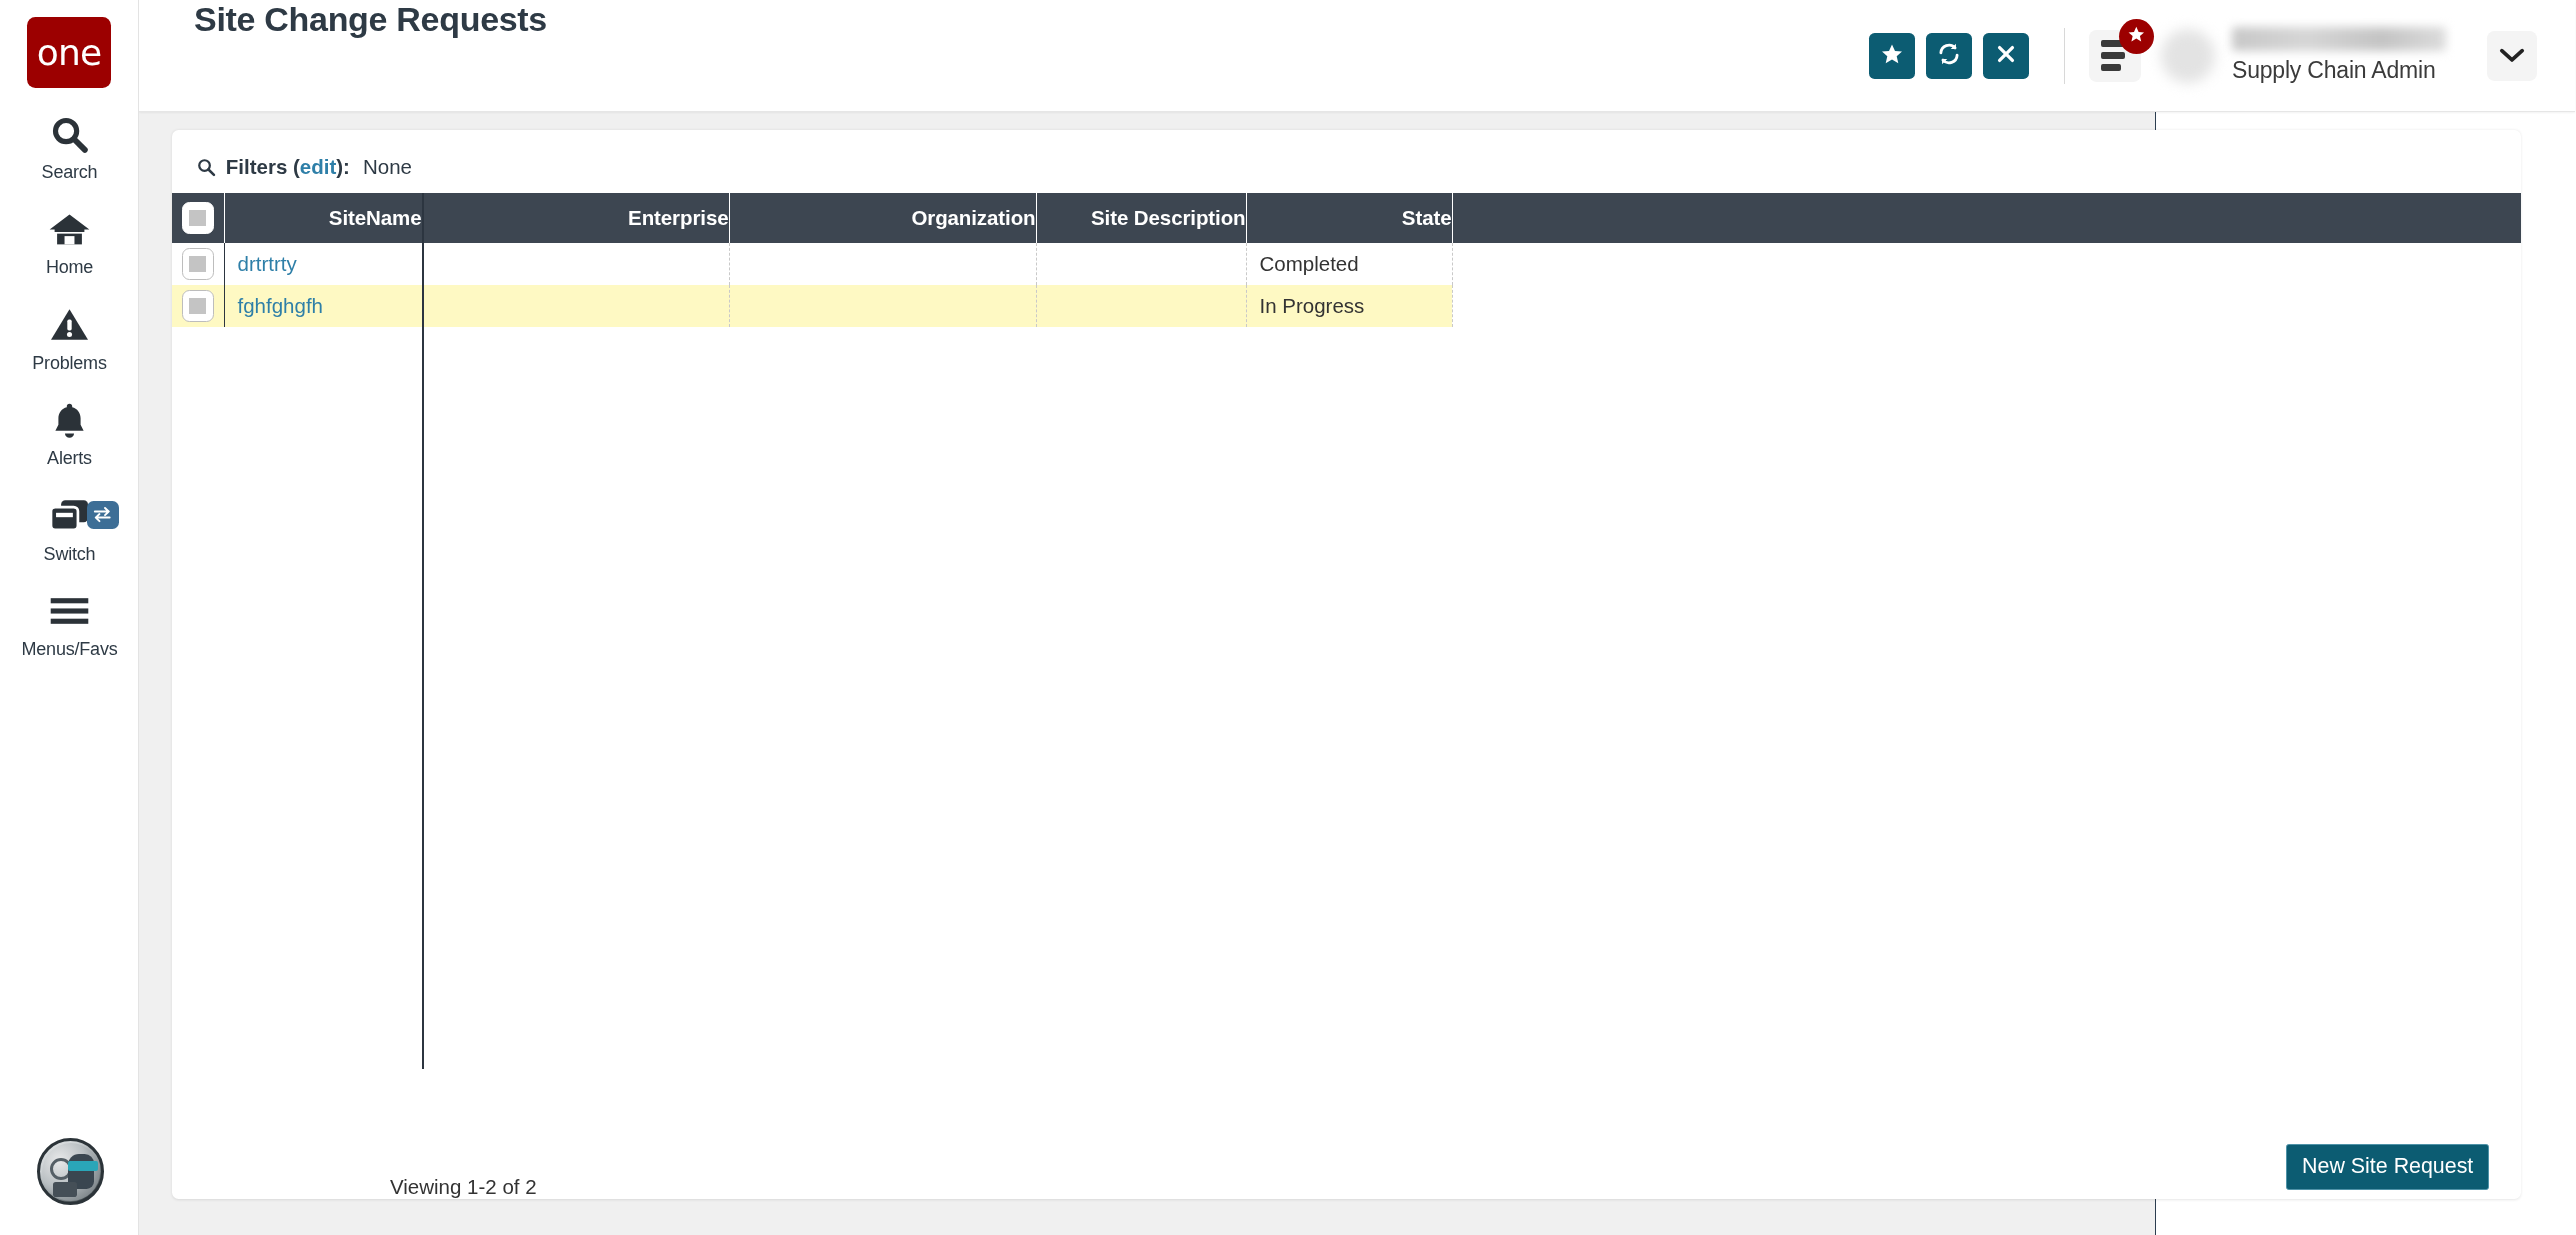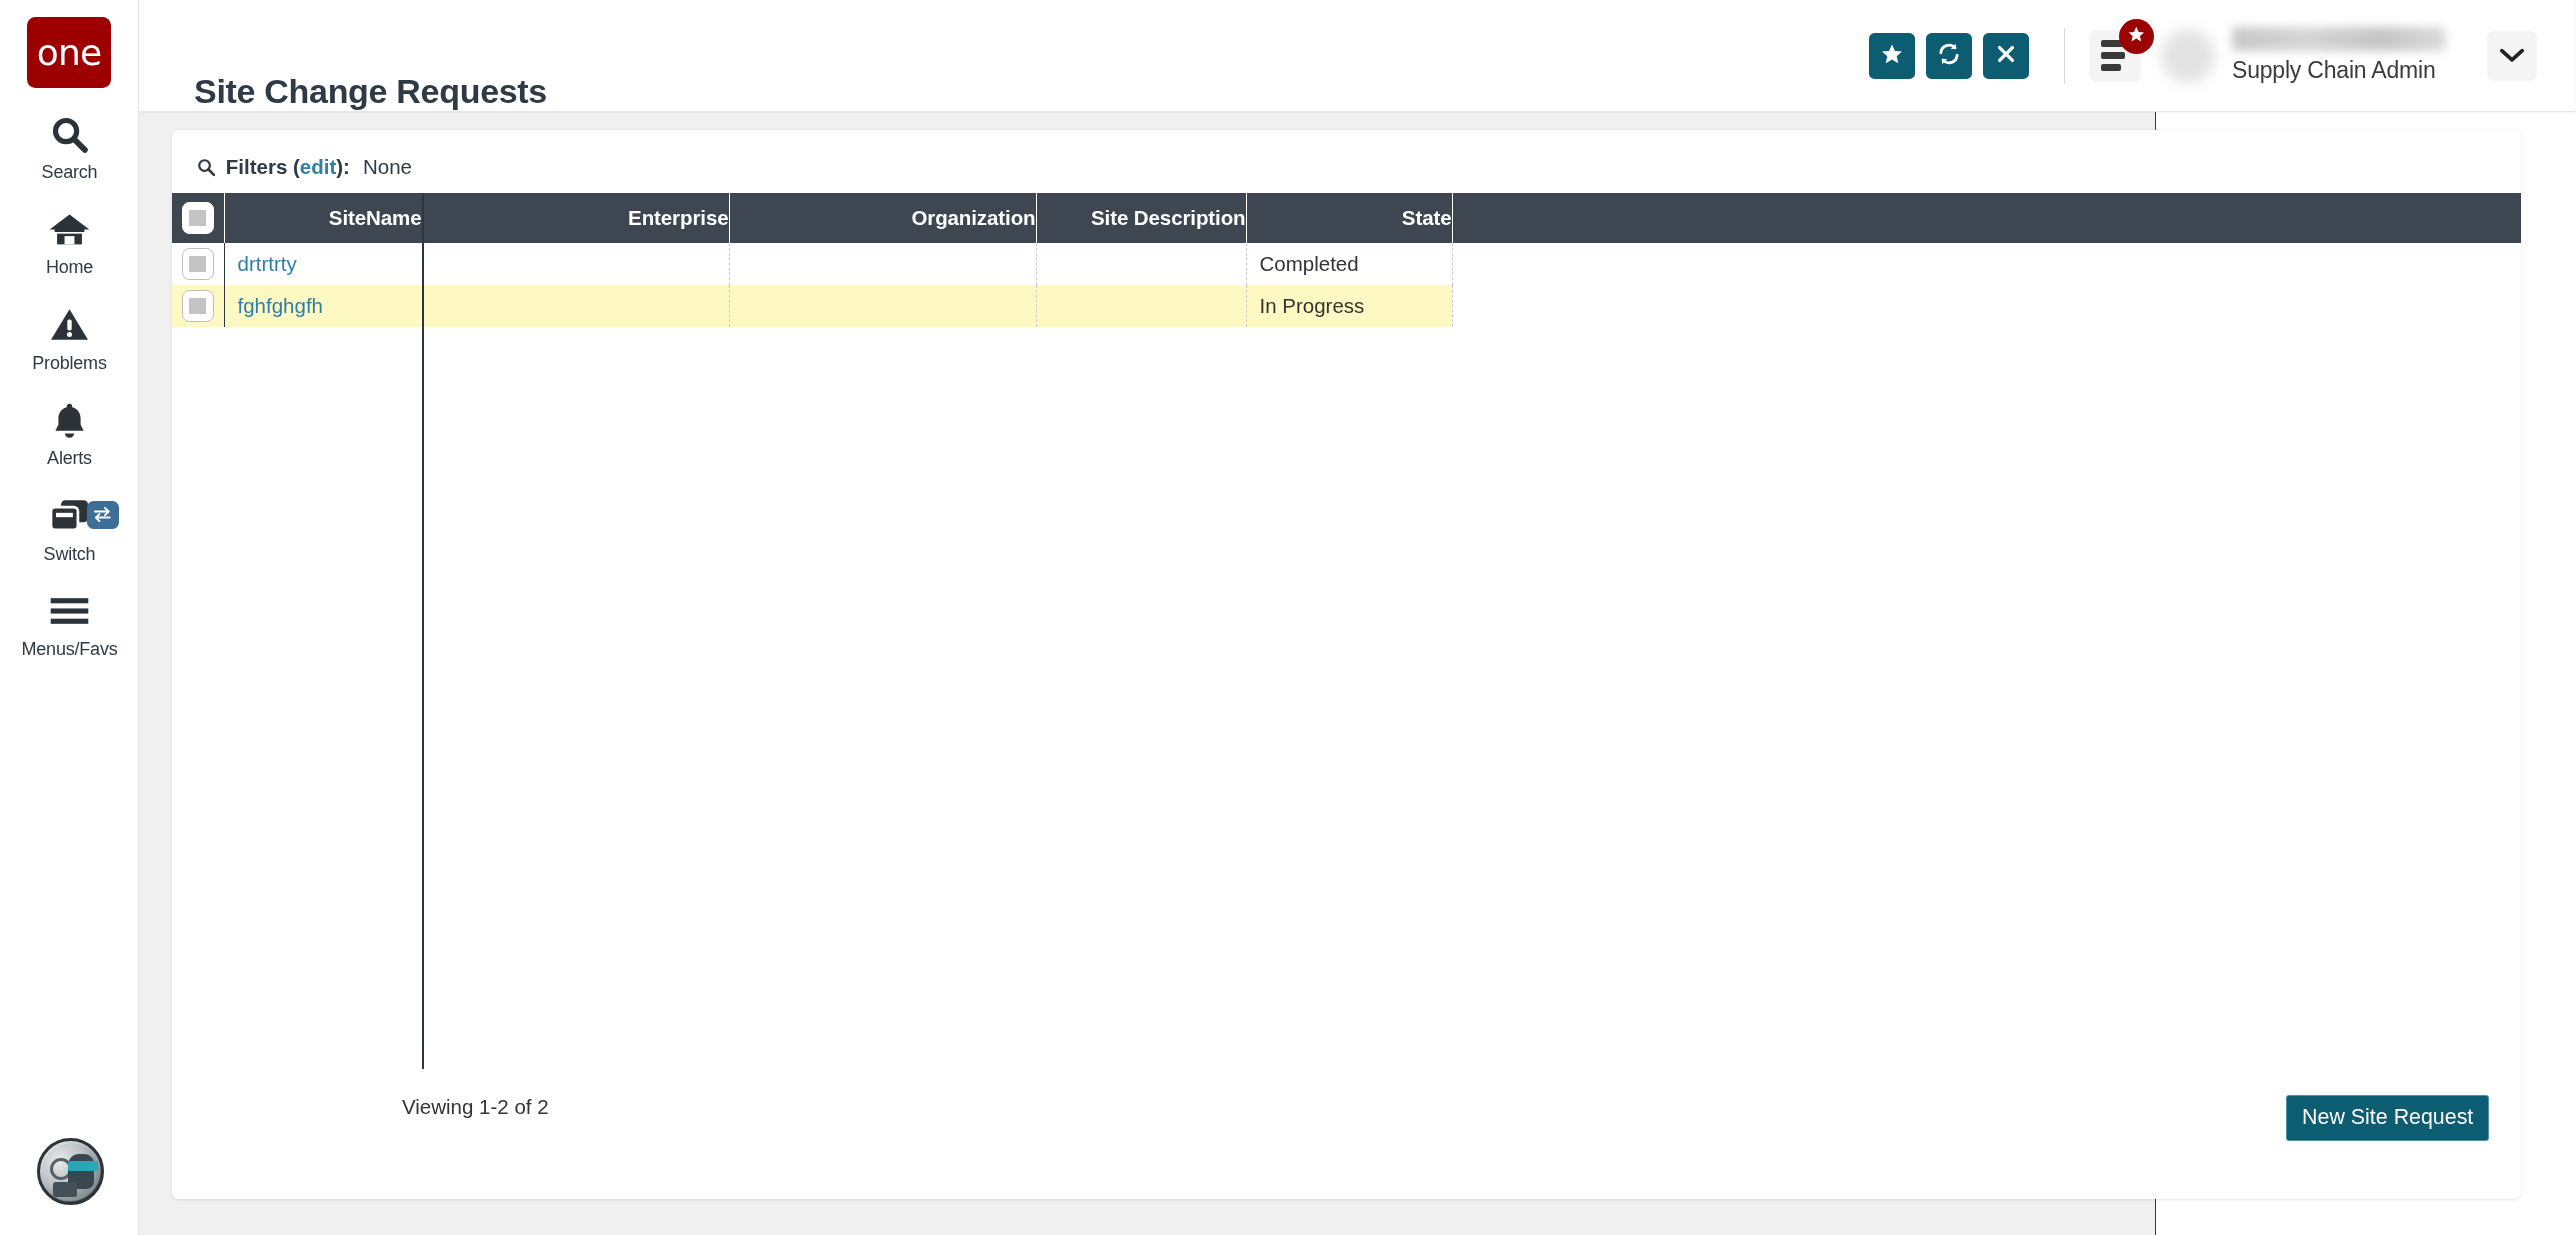--- a/index.html
+++ b/index.html
@@ -116,21 +116,21 @@
     border-right: 0.9px solid #2c3e50;
   }
 
   
   .topbar {
     position: absolute;
     left: 0; top: 0;
     width: 2436px; height: 112px;
     background: #ffffff;
     border-bottom: 0.9px solid #e6e6e6;
-    display: flex; align-items: flex-end;
+    display: flex; align-items: flex-start;
     box-shadow: 0 0.9px 1.9px rgba(0,0,0,0.05);
   }
   .page-title {
     margin-left: 55px;
     font-size: 34px;
     font-weight: bold;
     color: #2e3a45;
     letter-spacing: -0.3px;
   }
   .topbar-right {
@@ -299,22 +299,22 @@
     left: 250px; top: 0;
     width: 1.9px; height: 876px;
     background: #2c3540;
   }
 
   
   .card-footer {
     position: absolute;
     left: 0; bottom: 0;
     width: 2349px; height: 104px;
-    display: flex; align-items: flex-start;
-    padding: 0 28px 0 40px;
+    display: flex; align-items: flex-end;
+    padding: 0 28px 0 28px;
   }
   .viewing {
     font-size: 20.5px;
     color: #333333;
     margin-left: 190px;
   }
   .new-btn {
     margin-left: auto;
     background: #0c5c72;
     color: #ffffff;

